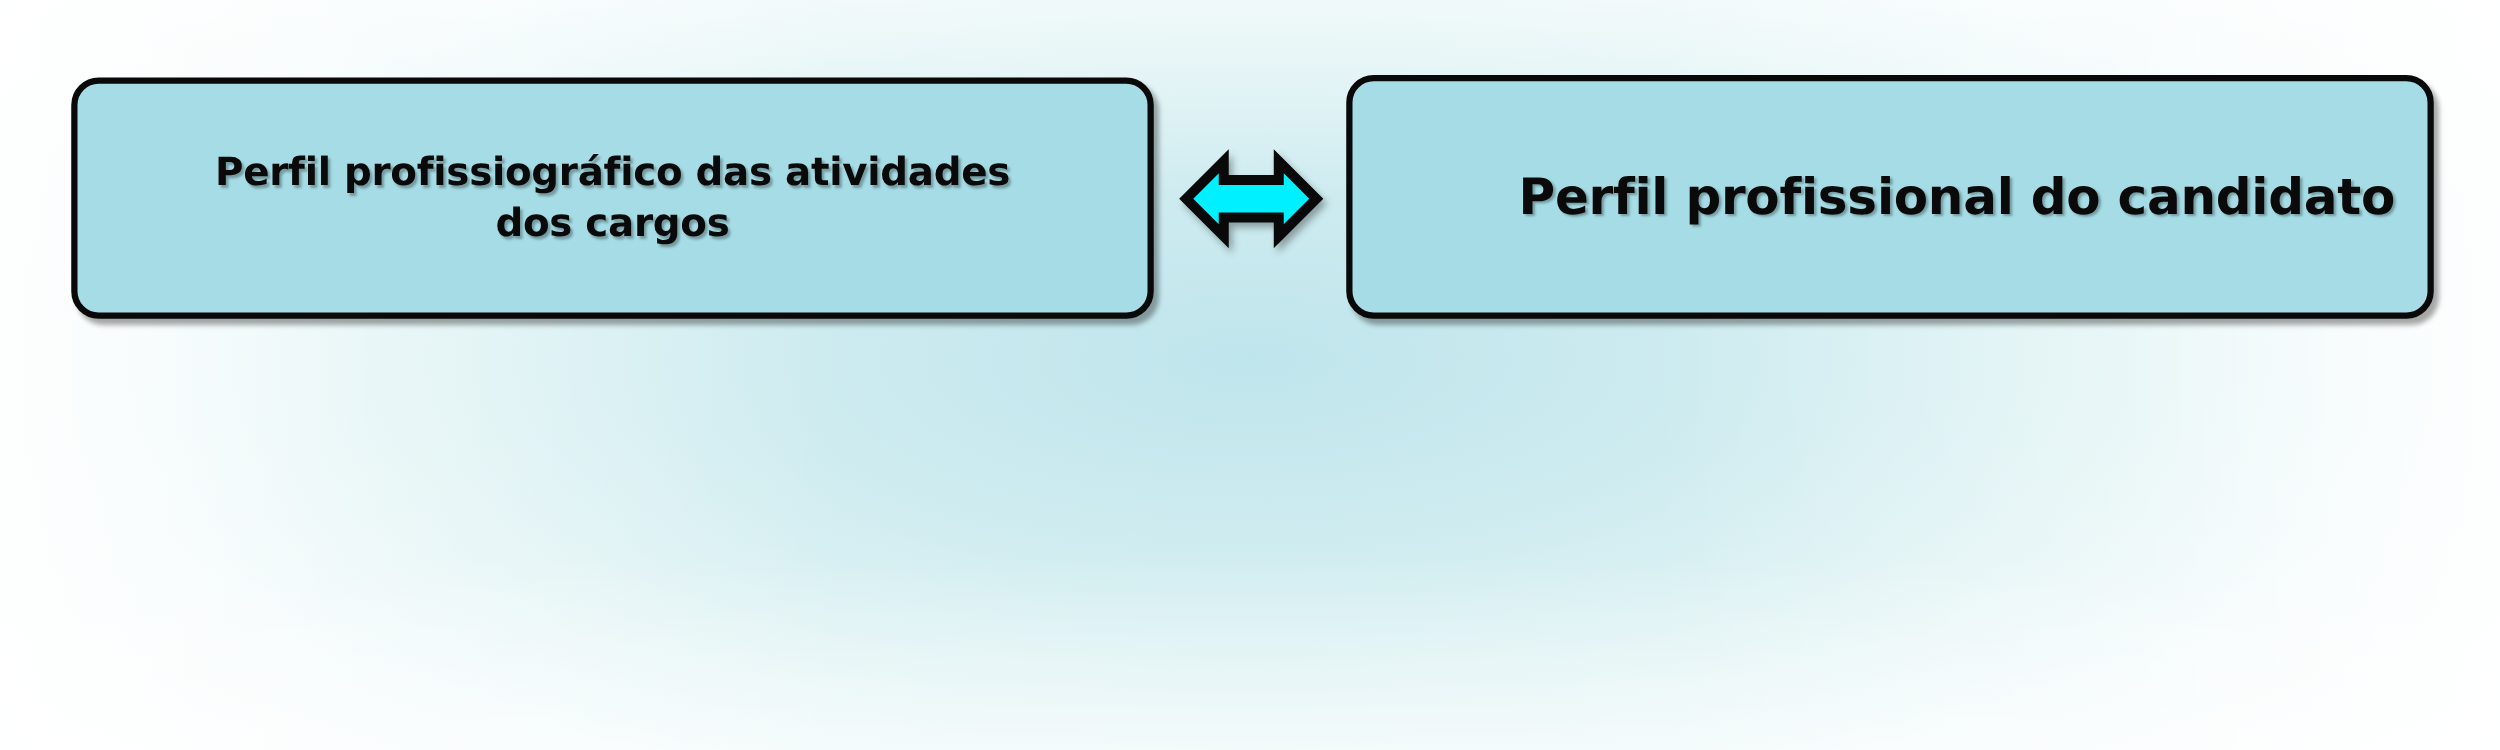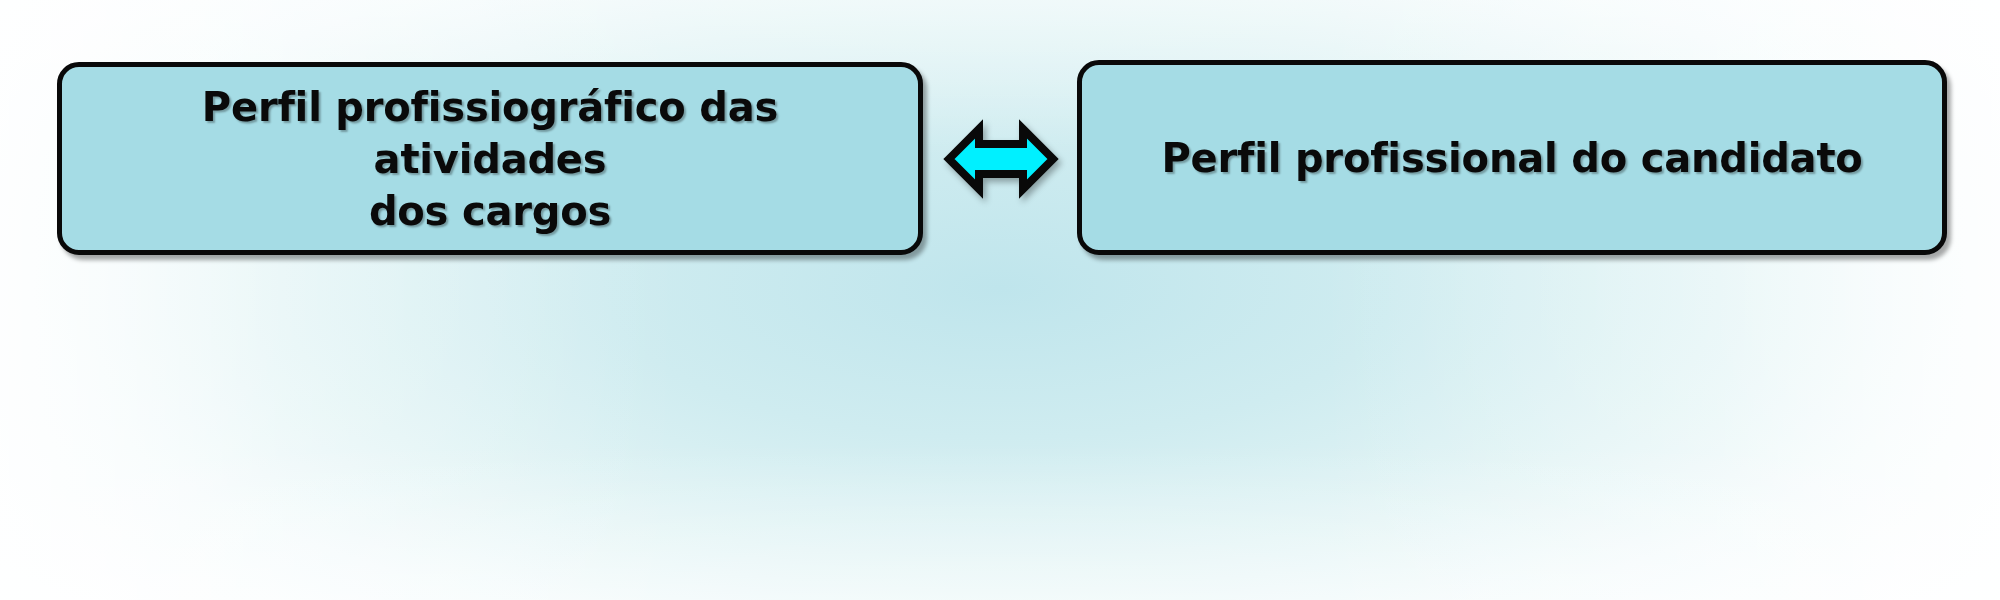--- a/index.html
+++ b/index.html
@@ -78,25 +78,25 @@
     padding: 0 26px;
     white-space: pre-line;
     text-shadow: 2px 2px 2px rgba(0,0,0,0.30);
   }
 
   
   #node-profile-activities {
     left: 57px;  top: 62px;
     width: 866px; height: 193px;
   }
-  #node-profile-activities .node-label { font-size: 40px; text-align: center; }
+  #node-profile-activities .node-label { font-size: 31px; text-align: center; }
 
   #node-profile-candidate {
     left: 1077px; top: 60px;
-    width: 870px; height: 195px;
+    width: 870px; height: 195px; justify-content: flex-end;
   }
   #node-profile-candidate .node-label { font-size: 40px; }
 
   #node-individual-report {
     left: 566px; top: 344px;
     width: 870px; height: 194px;
   }
   #node-individual-report .node-label { font-size: 40px; }
 
   

